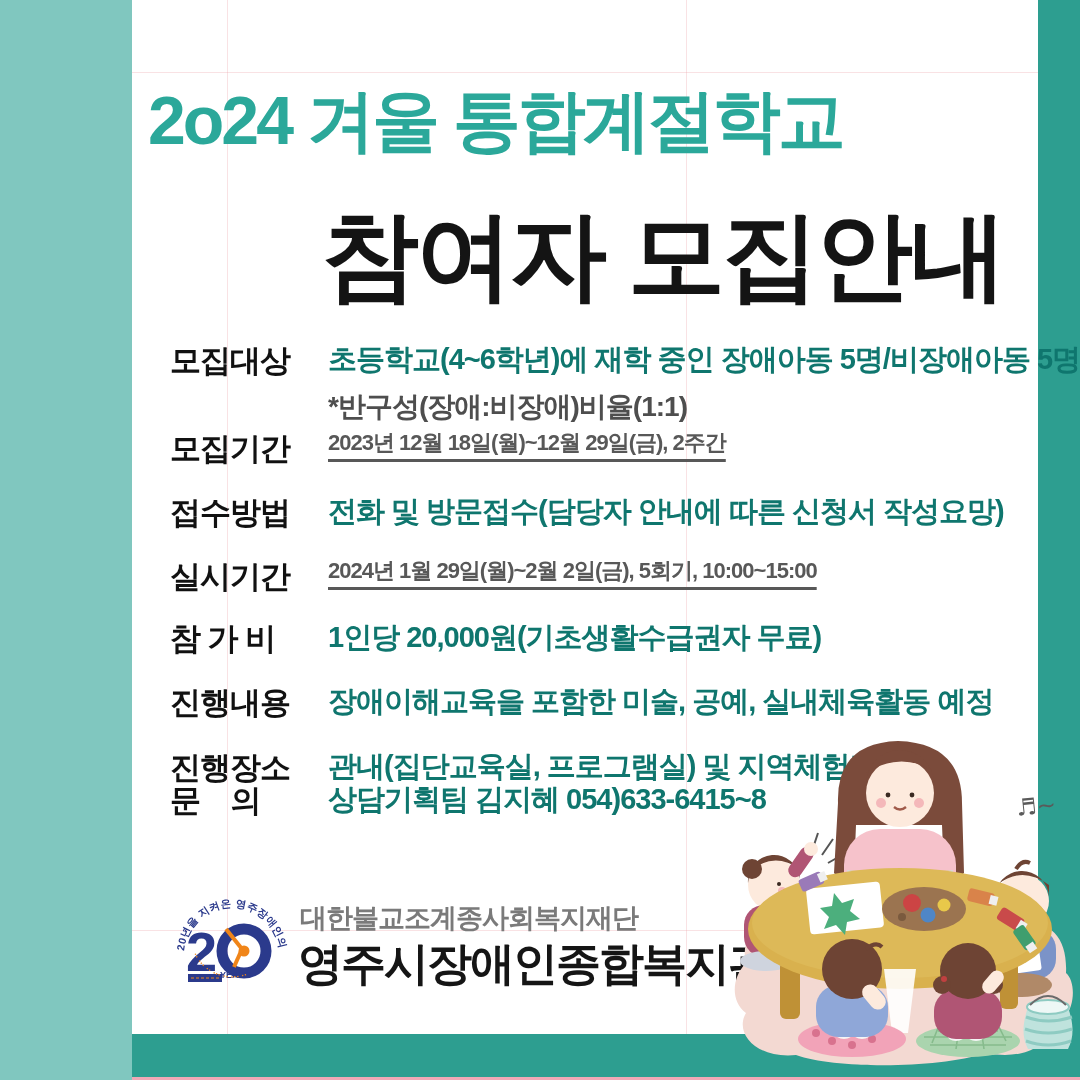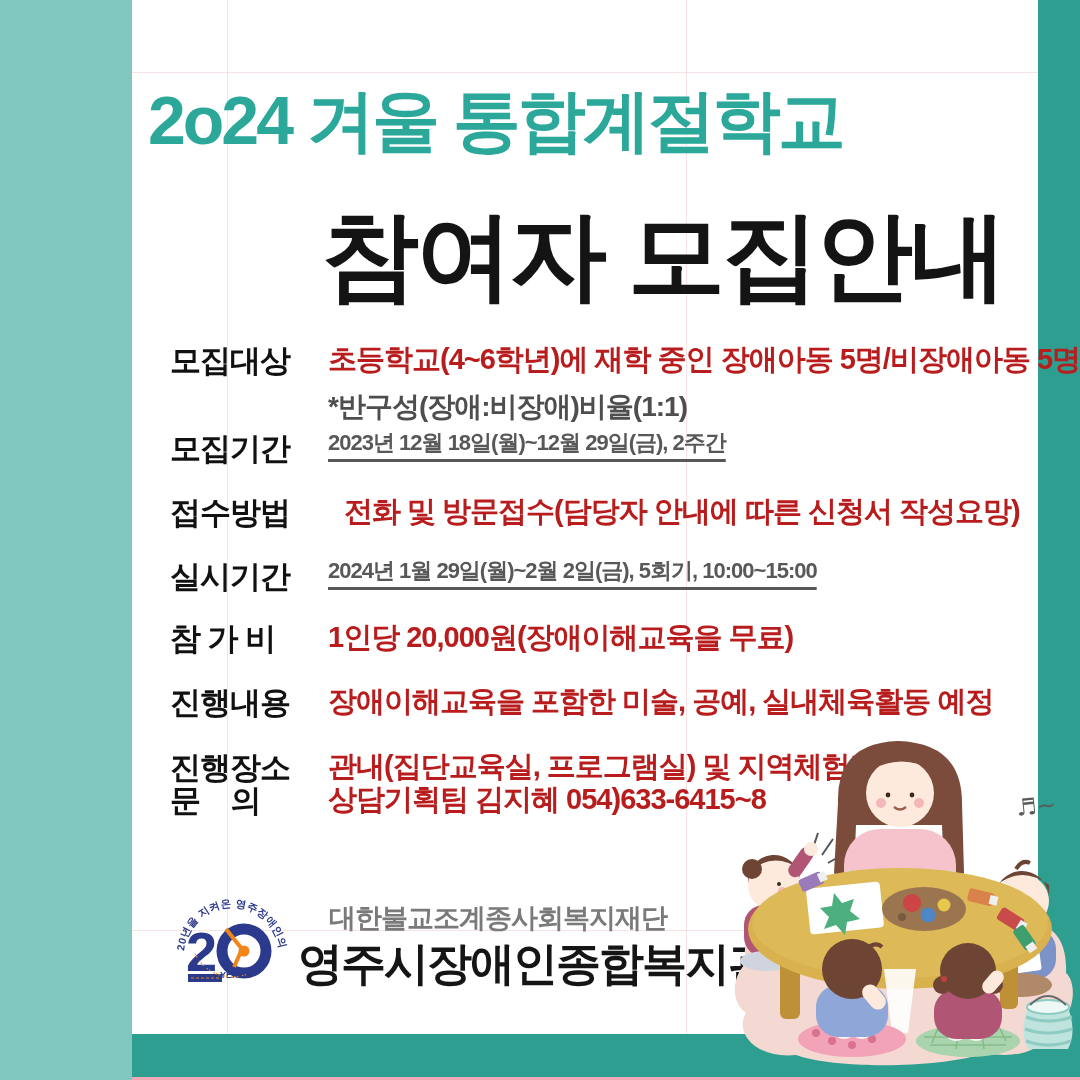--- a/index.html
+++ b/index.html
@@ -30,38 +30,38 @@
     white-space:nowrap;
   }
   
   .row{position:absolute;left:170px;display:flex;align-items:flex-start;}
   .row .lbl{
     width:128px;flex:0 0 128px;font-size:31px;font-weight:800;color:#111;
     white-space:pre;letter-spacing:-1px;
   }
   .row .val-wrap{margin-left:30px;}
   .row .val{
-    font-size:29px;font-weight:700;color:#b91c1c;letter-spacing:-1px;
+    font-size:29px;font-weight:700;color:#0f766e;letter-spacing:-1px;
     white-space:nowrap;
   }
   .row.em .val{
     font-size:22px;font-weight:800;color:#585858;
     text-decoration:underline;text-decoration-thickness:3px;text-underline-offset:9px;
   }
   .row .note{
     margin-top:8px;font-size:28px;font-weight:700;color:#4e4e4e;letter-spacing:-1px;
     white-space:nowrap;
   }
-  .r1{top:340px;} .r2{top:428px;} .r3{top:492px;gap:16px;} .r4{top:556px;}
+  .r1{top:340px;} .r2{top:428px;} .r3{top:492px;} .r4{top:556px;}
   .r5{top:618px;} .r6{top:682px;} .r7{top:747px;} .r8{top:780px;}
   
   .footer-logo{position:absolute;left:168px;top:883px;width:128px;height:128px;}
   .org-parent{
     position:absolute;left:300px;top:900px;font-size:27px;font-weight:700;
-    color:#7a7a7a;letter-spacing:-1px;white-space:nowrap;margin-left:29px;
+    color:#7a7a7a;letter-spacing:-1px;white-space:nowrap;
   }
   .org-name{
     position:absolute;left:298px;top:934px;font-size:45px;font-weight:800;
     color:#151515;letter-spacing:-2px;white-space:nowrap;
   }
   
   .illu{position:absolute;left:716px;top:733px;width:364px;height:334px;}
   .music-note{
     position:absolute;left:1016px;top:793px;font-size:23px;color:#5a5a5a;
     font-family:"DejaVu Sans",sans-serif;transform:rotate(-6deg);white-space:nowrap;
@@ -98,21 +98,21 @@
   <div class="row r3">
     <span class="lbl">접수방법</span>
     <span class="val-wrap"><span class="val">전화 및 방문접수(담당자 안내에 따른 신청서 작성요망)</span></span>
   </div>
   <div class="row r4 em">
     <span class="lbl">실시기간</span>
     <span class="val-wrap"><span class="val">2024년 1월 29일(월)~2월 2일(금), 5회기, 10:00~15:00</span></span>
   </div>
   <div class="row r5">
     <span class="lbl">참 가 비</span>
-    <span class="val-wrap"><span class="val">1인당 20,000원(장애이해교육을 무료)</span></span>
+    <span class="val-wrap"><span class="val">1인당 20,000원(기초생활수급권자 무료)</span></span>
   </div>
   <div class="row r6">
     <span class="lbl">진행내용</span>
     <span class="val-wrap"><span class="val">장애이해교육을 포함한 미술, 공예, 실내체육활동 예정</span></span>
   </div>
   <div class="row r7">
     <span class="lbl">진행장소</span>
     <span class="val-wrap"><span class="val">관내(집단교육실, 프로그램실) 및 지역체험장</span></span>
   </div>
   <div class="row r8">

